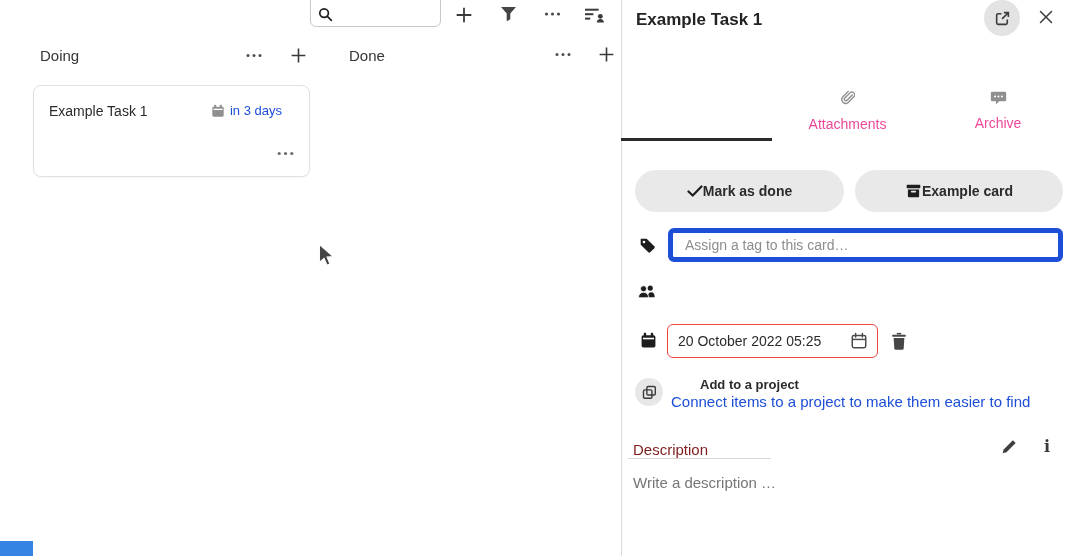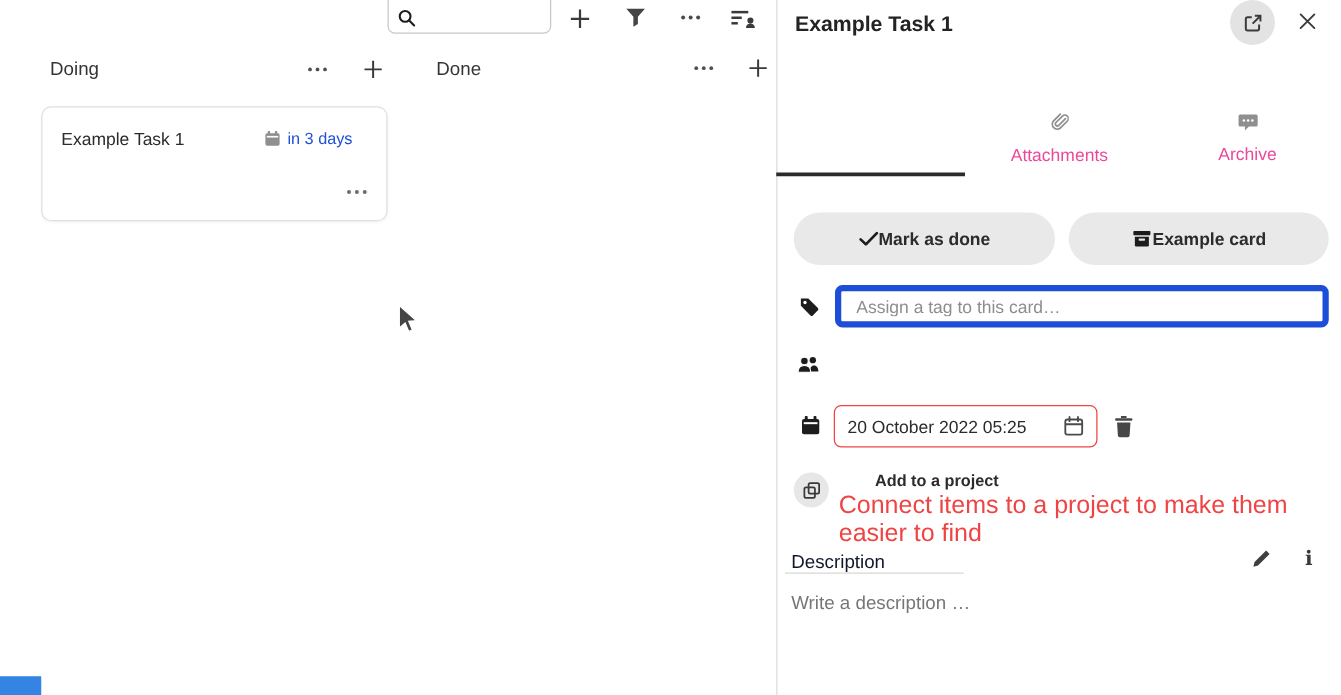--- a/index.html
+++ b/index.html
@@ -23,22 +23,22 @@
   .tab { position:absolute; top:85px; height:53px; display:flex; flex-direction:column; align-items:center; justify-content:flex-start; gap:9px; padding-top:5px; cursor:pointer; }
   .tab .tlabel { font-size:14px; color:#ec4899; }
   .tab.active .tlabel { color:#1d1d1d; font-weight:bold; }
   .tab-underline { left:621px; top:138px; width:151px; height:3px; background:#2b2b2b; }
   .pill { position:absolute; top:170px; height:42px; border-radius:21px; background:#e9e9e9; border:none; display:flex; align-items:center; justify-content:center; font-size:14px; font-weight:bold; color:#2b2b2b; cursor:pointer; font-family:inherit; }
   .field { position:absolute; left:668px; width:395px; height:34px; border:5px solid #1d4ed8; border-radius:6px; font-size:14px; padding:0 10px 0 12px; color:#a16207; outline:none; }
   .field::placeholder { color:#8d8d8d; opacity:1; }
   .datebox { left:667px; top:324px; width:211px; height:34px; border:1px solid #ef4444; border-radius:6px; background:#fff; display:flex; align-items:center; justify-content:space-between; padding:0 8px 0 10px; font-size:14px; }
   .proj-circle { left:635px; top:378px; width:28px; height:28px; border-radius:50%; background:#e7e7e7; display:flex; align-items:center; justify-content:center; }
   .proj-title { left:672px; top:377px; font-size:13px; font-weight:bold; color:#2b2b2b;margin-left:28px; }
-  .proj-sub { left:671px; top:393px; font-size:20px; color:#ef4444; }
-  .desc-label { left:633px; top:441px; font-size:15px; color:#0f172a; }
+  .proj-sub { left:671px; top:393px; font-size:15px; color:#1d4ed8; }
+  .desc-label { left:633px; top:441px; font-size:15px; color:#7f1d1d; }
   .desc-rule { left:628px; top:458px; width:143px; height:1px; background:#d8d8d8; }
   .desc-ph { left:633px; top:474px; font-size:15px; color:#767676; }
   .info-i { font-family:"DejaVu Serif","Liberation Serif",serif; font-weight:bold; font-size:16px; color:#3a3a3a; }
   .accent-frag { left:0; top:541px; width:33px; height:15px; background:#3584e4; }
 </style>
 </head>
 <body>
 
 <div class="stage">
 

